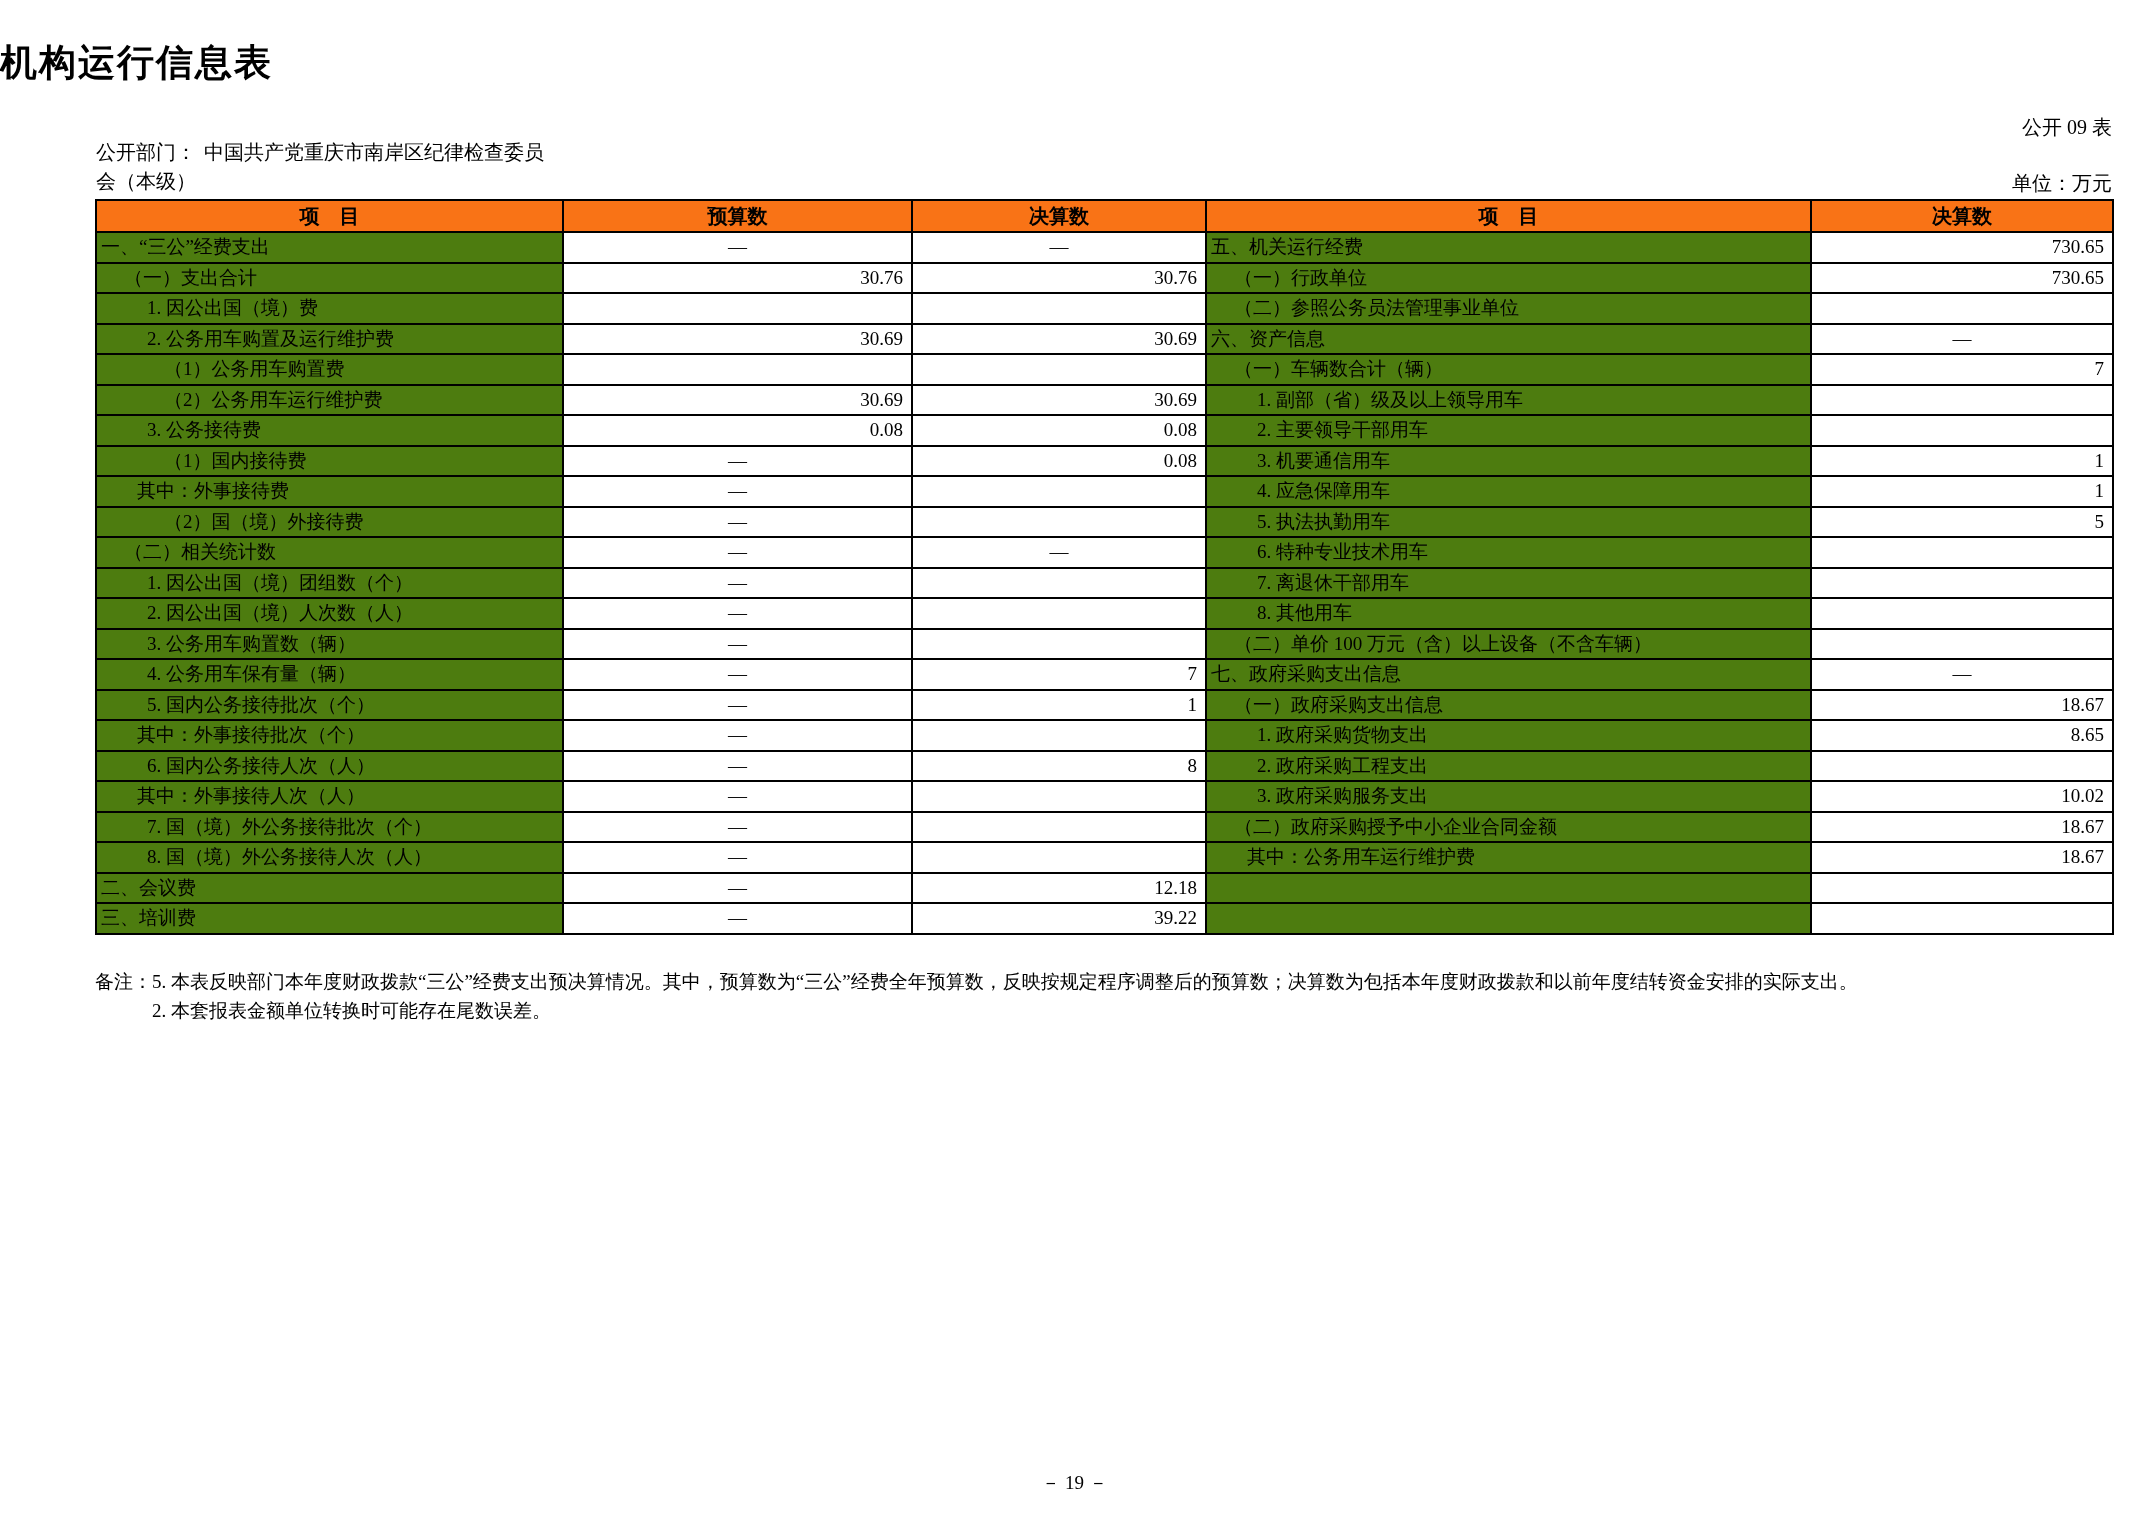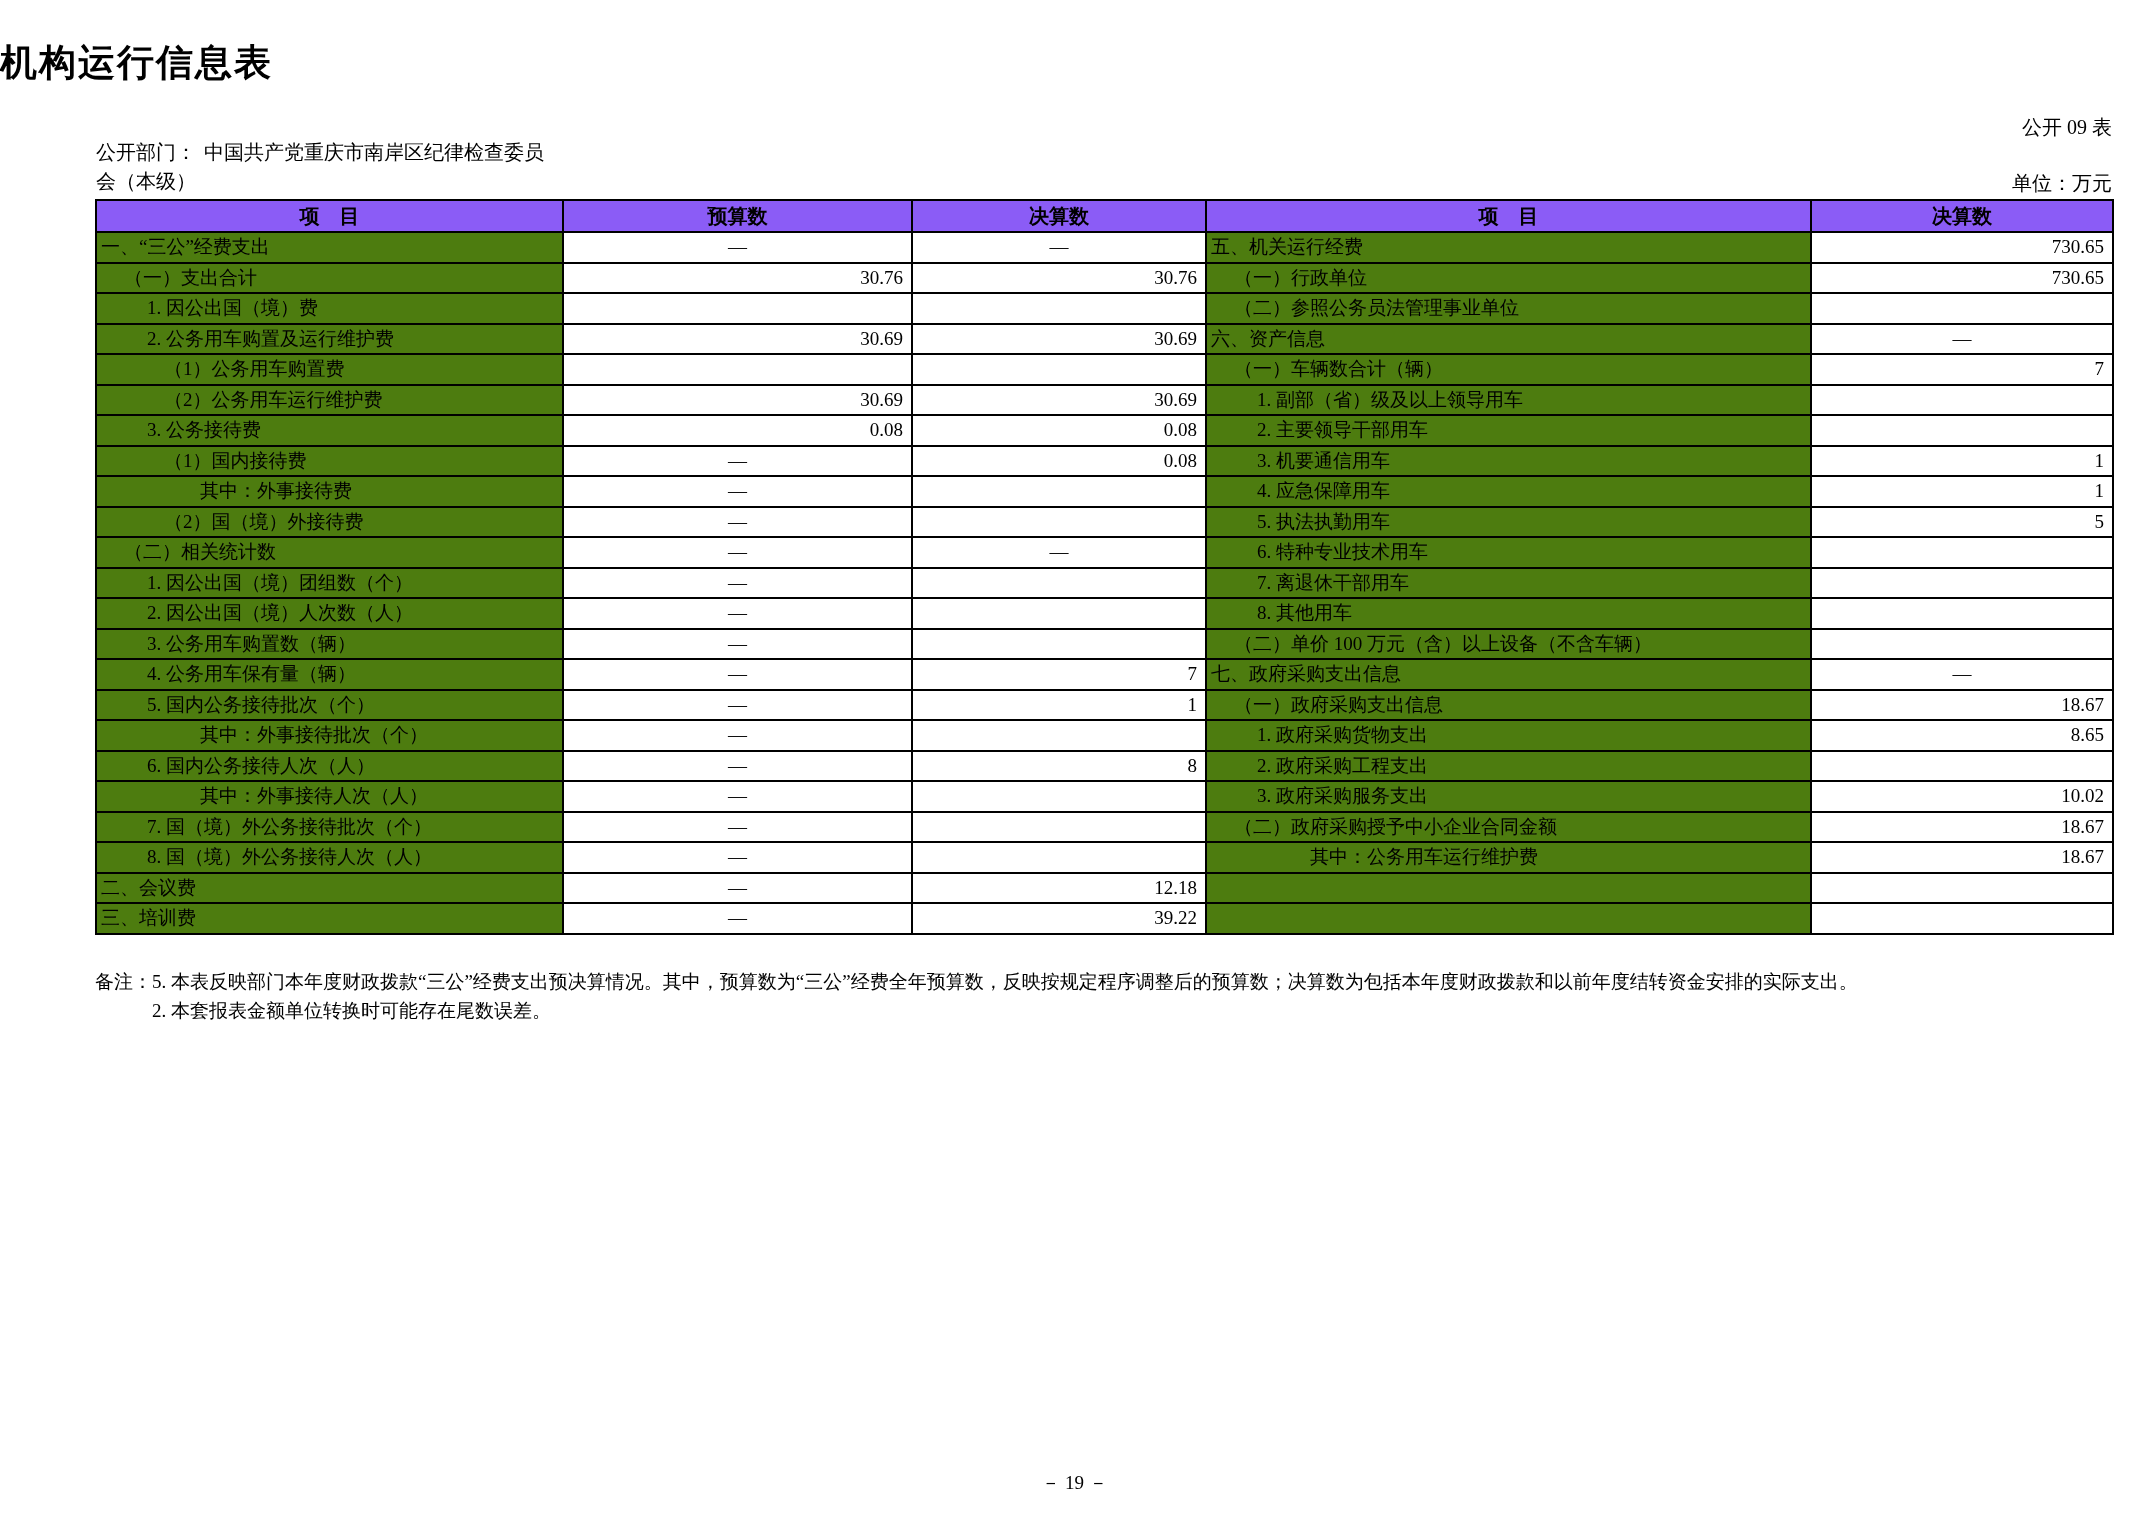--- a/index.html
+++ b/index.html
@@ -39,31 +39,31 @@
     font-size: 19px;
   }
   table.main th, table.main td {
     border: 2px solid #000;
     overflow: hidden; white-space: nowrap;
     vertical-align: middle;
   }
   table.main thead tr { height: 32px; }
   table.main tbody tr { height: 30.5px; }
   table.main th {
-    background: #8b5cf6; font-weight: bold; text-align: center;
+    background: #f97316; font-weight: bold; text-align: center;
     font-size: 20px;
   }
   td.label { background: #4d7c0f; text-align: left; }
   td.val   { background: #ffffff; text-align: right; padding-right: 8px; }
   td.val.dash { text-align: center; padding-right: 0; }
   td.i0 { padding-left: 4px;  }
   td.i1 { padding-left: 27px; margin-left: 40px; }
   td.i2 { padding-left: 50px; }
   td.i3 { padding-left: 67px; }
-  td.i4 { padding-left: 103px; }
+  td.i4 { padding-left: 40px; }
 
   .notes {
     position: absolute; top: 967px; left: 95px; width: 2020px;
     font-size: 19px; line-height: 29px;
   }
   .notes .note2 { padding-left: 57px; }
 
   .pageno {
     position: absolute; top: 1470px; left: 0; width: 100%;
     text-align: center; font-size: 19px;

